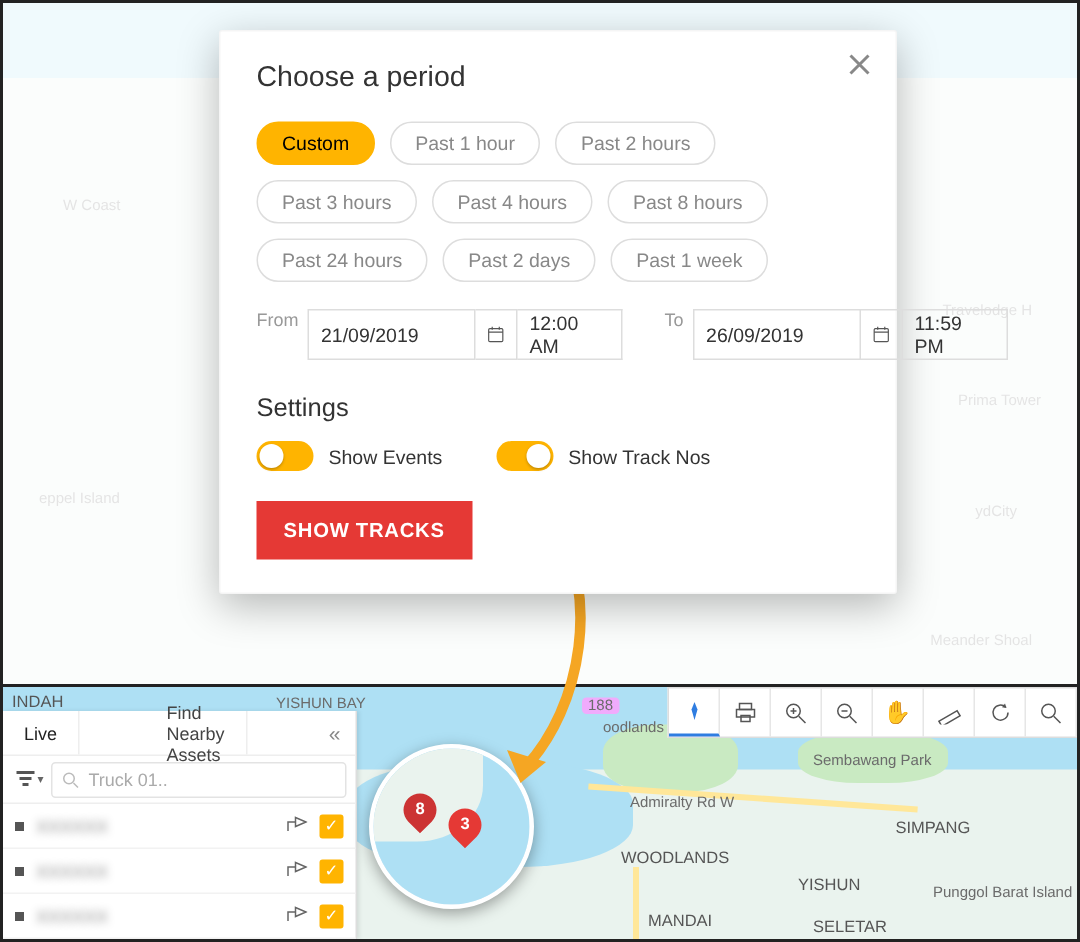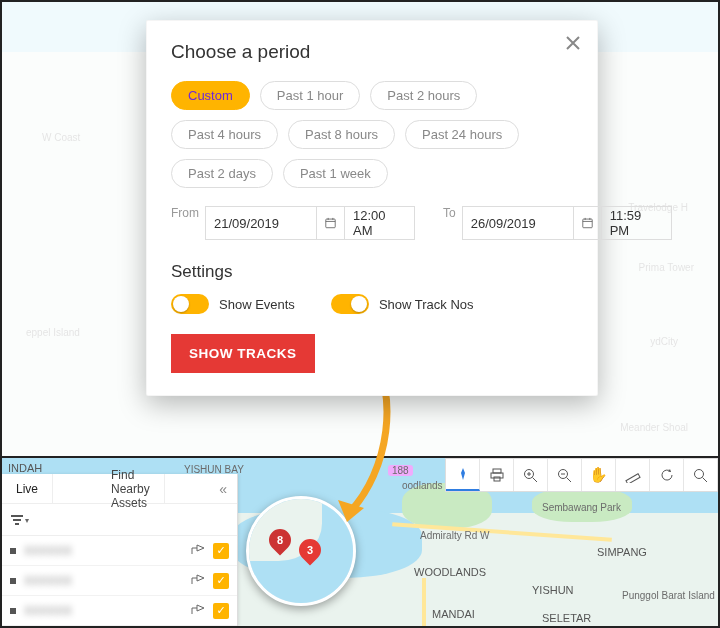--- a/index.html
+++ b/index.html
@@ -56,21 +56,21 @@
     border: 1px solid #ddd;
     border-radius: 18px;
     padding: 6px 16px;
     font-size: 13px;
     color: #888;
     background: #fff;
     cursor: pointer;
   }
   .chip.active {
     background: #ffb400;
-    color: #6d28d9;
+    color: #000000;
     border-color: #ffb400;
     font-weight: 500;
   }
   .daterow { display:flex; gap: 28px; margin-bottom: 22px; }
   .datecol { display:flex; flex-direction:row; gap:6px; }
   .datecol .lbl { font-size:12px; color:#999; }
   .dtwrap { display:flex; }
   .dtwrap .inp {
     border:1px solid #ddd;
     font-size:13px; color:#333;
@@ -208,20 +208,21 @@
   <div class="close-x">
     <svg width="14" height="14" viewBox="0 0 14 14">
         <path d="M1 1 L13 13 M13 1 L1 13" stroke="#888" stroke-width="2" fill="none"></path>
       </svg>
   </div>
   <h1>Choose a period</h1>
   <div class="chips">
     <div class="chip active">Custom</div>
     <div class="chip">Past 1 hour</div>
     <div class="chip">Past 2 hours</div>
+    <div class="chip">Past 3 hours</div>
     <div class="chip">Past 4 hours</div>
     <div class="chip">Past 8 hours</div>
     <div class="chip">Past 24 hours</div>
     <div class="chip">Past 2 days</div>
     <div class="chip">Past 1 week</div>
   </div>
 
   <div class="daterow">
     <div class="datecol">
       <span class="lbl">From</span>
@@ -357,20 +358,27 @@
     <div class="collapse">«</div>
   </div>
   <div class="searchrow">
     <div class="filter-ico">
       <svg width="14" height="10" viewBox="0 0 14 10">
           <line x1="1" y1="1" x2="13" y2="1" stroke="#555" stroke-width="2"></line>
           <line x1="3" y1="5" x2="11" y2="5" stroke="#555" stroke-width="2"></line>
           <line x1="5" y1="9" x2="9" y2="9" stroke="#555" stroke-width="2"></line>
         </svg><span class="caret">▾</span>
     </div>
+    <div class="searchbox">
+      <svg width="12" height="12" viewBox="0 0 12 12">
+          <circle cx="5" cy="5" r="3.5" fill="none" stroke="#bbb"></circle>
+          <line x1="8" y1="8" x2="11" y2="11" stroke="#bbb"></line>
+        </svg>
+      <span>Truck 01..</span>
+    </div>
   </div>
   <div class="asset-row">
     <div class="bullet"></div>
     <span class="blur">XXXXXX</span>
     <span class="share-ico">
       <svg width="14" height="12" viewBox="0 0 14 12">
           <path d="M1 11 V5 H6" fill="none" stroke="#666"></path>
           <path d="M6 2 L13 5 L6 8 Z" fill="none" stroke="#666"></path>
         </svg>
     </span>

